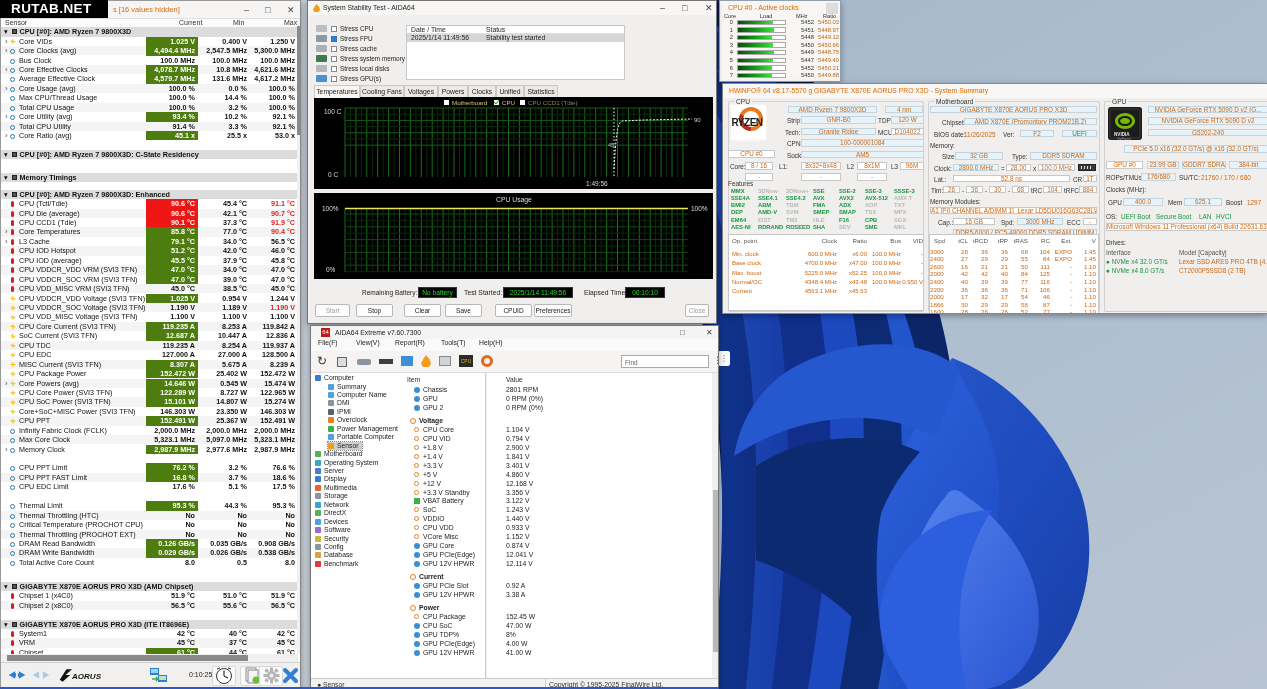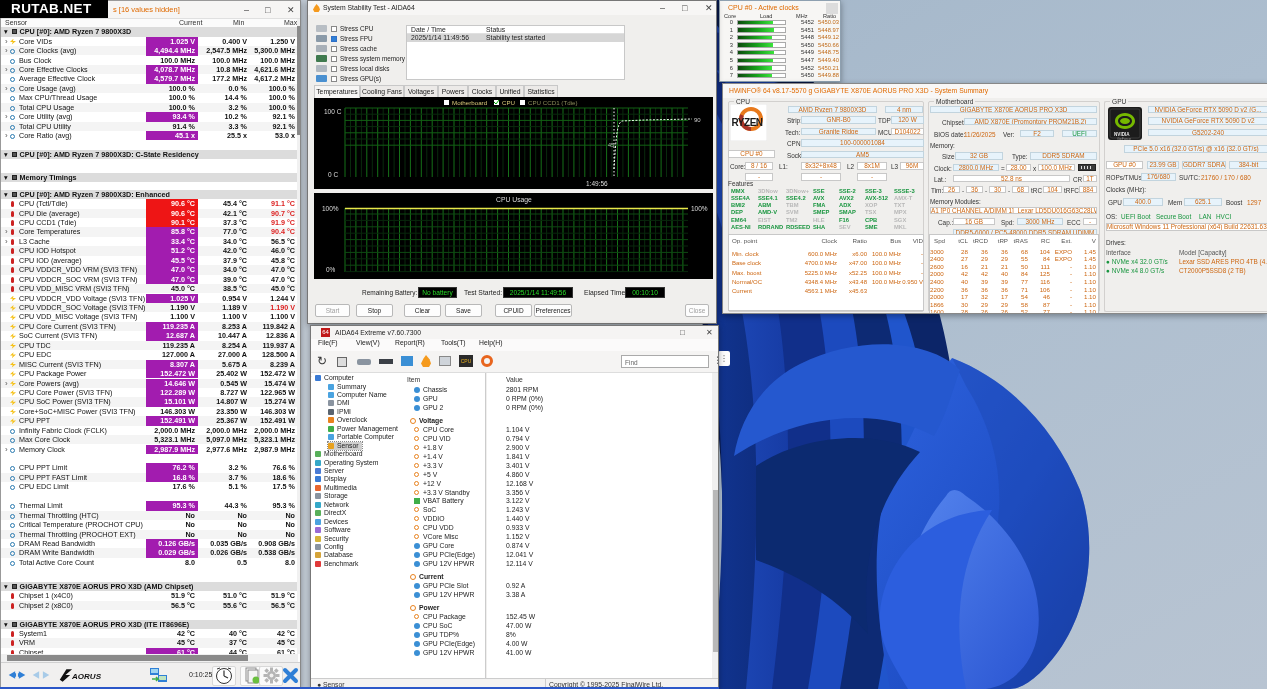--- a/index.html
+++ b/index.html
@@ -13,21 +13,21 @@
 .sg .sgi{display:inline-block;width:5px;height:5px;background:#555;border:1px solid #222;margin:0 3px 0 4px}
 .sr{position:absolute;left:0;width:297px;height:9.4px;font-size:7.2px;line-height:9.4px;color:#111;white-space:nowrap}
 .sr.alt{background:#f4f4f4}
 .sr .ar{display:inline-block;width:8px;padding-left:4px;color:#555;font-size:8px}
 .sr .lb{position:absolute;left:18px}
 .it,.iv,.ic{display:inline-block;width:5px;height:6px;vertical-align:-1px}
 .it{width:3px;background:#c22;border-radius:2px;margin:0 2px}
 .iv{background:#f6c21a;clip-path:polygon(60% 0,0 55%,45% 55%,30% 100%,100% 40%,50% 40%);margin:0 1px;width:6px}
 .ic{border:1.5px solid #2a7ab0;border-radius:50%;width:5px;height:5px;margin:0 1px}
 .cv{position:absolute;left:145px;width:52px;text-align:right;padding-right:3px;font-weight:bold}
-.ho{background:#a21caf;color:#fff}
+.ho{background:#4d7c0f;color:#fff}
 .hr{background:#ee1515;color:#fff}
 .mn{position:absolute;left:205px;width:41px;text-align:right;font-weight:bold}
 .mx{position:absolute;left:252px;width:42px;text-align:right;font-weight:bold}
 .mx.red{color:#d22}
 #sens .hsb{position:absolute;left:0;top:653px;width:297px;height:8px;background:#f0f0f0}
 #sens .hsbt{position:absolute;left:6px;top:654px;width:241px;height:6px;background:#8a8a8a}
 #sens .tool{position:absolute;left:0;top:661px;width:301px;height:26px;background:#f1f0ef;border-top:1px solid #d0d0d0}
 .tbtn{position:absolute;top:3px;height:20px;background:#fafafa;border:1px solid #d8d8d8;border-radius:2px}
 #rutab{position:absolute;left:0;top:0;width:108px;height:18px;background:#000;z-index:50}
 #rutab b{position:absolute;left:11px;top:1px;font-size:13.5px;color:#fff;letter-spacing:.4px}
@@ -162,35 +162,35 @@
       <span style="position:absolute;left:4px">Sensor</span>
       <span style="position:absolute;left:178px">Current</span>
       <span style="position:absolute;left:232px">Min</span>
       <span style="position:absolute;left:283px">Max</span>
     </div>
 <div class="sg" style="top:26.2px">▾<span class="sgi"></span><b>CPU [#0]: AMD Ryzen 7 9800X3D</b></div>
 <div class="sr" style="top:35.6px"><span class="ar">›</span><span class="iv"></span><span class="lb">Core VIDs</span><span class="cv ho">1.025 V</span><span class="mn">0.400 V</span><span class="mx">1.250 V</span></div>
 <div class="sr alt" style="top:45.1px"><span class="ar">›</span><span class="ic"></span><span class="lb">Core Clocks (avg)</span><span class="cv ho">4,494.4 MHz</span><span class="mn">2,547.5 MHz</span><span class="mx">5,300.0 MHz</span></div>
 <div class="sr" style="top:54.5px"><span class="ar"></span><span class="ic"></span><span class="lb">Bus Clock</span><span class="cv">100.0 MHz</span><span class="mn">100.0 MHz</span><span class="mx">100.0 MHz</span></div>
 <div class="sr alt" style="top:64.0px"><span class="ar">›</span><span class="ic"></span><span class="lb">Core Effective Clocks</span><span class="cv ho">4,078.7 MHz</span><span class="mn">10.8 MHz</span><span class="mx">4,621.6 MHz</span></div>
-<div class="sr" style="top:73.4px"><span class="ar"></span><span class="ic"></span><span class="lb">Average Effective Clock</span><span class="cv ho">4,579.7 MHz</span><span class="mn">177.2 MHz</span><span class="mx">4,617.2 MHz</span></div>
+<div class="sr" style="top:73.4px"><span class="ar"></span><span class="ic"></span><span class="lb">Average Effective Clock</span><span class="cv ho">4,579.7 MHz</span><span class="mn">131.6 MHz</span><span class="mx">4,617.2 MHz</span></div>
 <div class="sr alt" style="top:82.8px"><span class="ar">›</span><span class="ic"></span><span class="lb">Core Usage (avg)</span><span class="cv">100.0 %</span><span class="mn">0.0 %</span><span class="mx">100.0 %</span></div>
 <div class="sr" style="top:92.3px"><span class="ar"></span><span class="ic"></span><span class="lb">Max CPU/Thread Usage</span><span class="cv">100.0 %</span><span class="mn">14.4 %</span><span class="mx">100.0 %</span></div>
 <div class="sr alt" style="top:101.7px"><span class="ar"></span><span class="ic"></span><span class="lb">Total CPU Usage</span><span class="cv">100.0 %</span><span class="mn">3.2 %</span><span class="mx">100.0 %</span></div>
 <div class="sr" style="top:111.2px"><span class="ar">›</span><span class="ic"></span><span class="lb">Core Utility (avg)</span><span class="cv ho">93.4 %</span><span class="mn">10.2 %</span><span class="mx">92.1 %</span></div>
 <div class="sr alt" style="top:120.6px"><span class="ar"></span><span class="ic"></span><span class="lb">Total CPU Utility</span><span class="cv">91.4 %</span><span class="mn">3.3 %</span><span class="mx">92.1 %</span></div>
 <div class="sr" style="top:130.0px"><span class="ar">›</span><span class="ic"></span><span class="lb">Core Ratio (avg)</span><span class="cv ho">45.1 x</span><span class="mn">25.5 x</span><span class="mx">53.0 x</span></div>
 <div class="sg" style="top:148.9px">▾<span class="sgi"></span><b>CPU [#0]: AMD Ryzen 7 9800X3D: C-State Residency</b></div>
 <div class="sg" style="top:171.8px">▾<span class="sgi"></span><b>Memory Timings</b></div>
 <div class="sg" style="top:188.7px">▾<span class="sgi"></span><b>CPU [#0]: AMD Ryzen 7 9800X3D: Enhanced</b></div>
 <div class="sr" style="top:198.1px"><span class="ar"></span><span class="it"></span><span class="lb">CPU (Tctl/Tdie)</span><span class="cv hr">90.6 °C</span><span class="mn">45.4 °C</span><span class="mx red">91.1 °C</span></div>
 <div class="sr alt" style="top:207.6px"><span class="ar"></span><span class="it"></span><span class="lb">CPU Die (average)</span><span class="cv hr">90.6 °C</span><span class="mn">42.1 °C</span><span class="mx red">90.7 °C</span></div>
 <div class="sr" style="top:217.0px"><span class="ar"></span><span class="it"></span><span class="lb">CPU CCD1 (Tdie)</span><span class="cv hr">90.1 °C</span><span class="mn">37.3 °C</span><span class="mx red">91.9 °C</span></div>
 <div class="sr alt" style="top:226.4px"><span class="ar">›</span><span class="it"></span><span class="lb">Core Temperatures</span><span class="cv ho">85.8 °C</span><span class="mn">77.0 °C</span><span class="mx red">90.4 °C</span></div>
-<div class="sr" style="top:235.9px"><span class="ar">›</span><span class="it"></span><span class="lb">L3 Cache</span><span class="cv ho">33.4 °C</span><span class="mn">34.0 °C</span><span class="mx">56.5 °C</span></div>
+<div class="sr" style="top:235.9px"><span class="ar">›</span><span class="it"></span><span class="lb">L3 Cache</span><span class="cv ho">79.1 °C</span><span class="mn">34.0 °C</span><span class="mx">56.5 °C</span></div>
 <div class="sr alt" style="top:245.3px"><span class="ar"></span><span class="it"></span><span class="lb">CPU IOD Hotspot</span><span class="cv ho">51.2 °C</span><span class="mn">42.0 °C</span><span class="mx">46.0 °C</span></div>
 <div class="sr" style="top:254.8px"><span class="ar"></span><span class="it"></span><span class="lb">CPU IOD (average)</span><span class="cv ho">45.5 °C</span><span class="mn">37.9 °C</span><span class="mx">45.8 °C</span></div>
 <div class="sr alt" style="top:264.2px"><span class="ar"></span><span class="it"></span><span class="lb">CPU VDDCR_VDD VRM (SVI3 TFN)</span><span class="cv ho">47.0 °C</span><span class="mn">34.0 °C</span><span class="mx">47.0 °C</span></div>
 <div class="sr" style="top:273.6px"><span class="ar"></span><span class="it"></span><span class="lb">CPU VDDCR_SOC VRM (SVI3 TFN)</span><span class="cv ho">47.0 °C</span><span class="mn">39.0 °C</span><span class="mx">47.0 °C</span></div>
 <div class="sr alt" style="top:283.1px"><span class="ar"></span><span class="it"></span><span class="lb">CPU VDD_MISC VRM (SVI3 TFN)</span><span class="cv">45.0 °C</span><span class="mn">38.5 °C</span><span class="mx">45.0 °C</span></div>
 <div class="sr" style="top:292.5px"><span class="ar"></span><span class="iv"></span><span class="lb">CPU VDDCR_VDD Voltage (SVI3 TFN)</span><span class="cv ho">1.025 V</span><span class="mn">0.954 V</span><span class="mx">1.244 V</span></div>
 <div class="sr alt" style="top:302.0px"><span class="ar"></span><span class="iv"></span><span class="lb">CPU VDDCR_SOC Voltage (SVI3 TFN)</span><span class="cv">1.190 V</span><span class="mn">1.189 V</span><span class="mx red">1.190 V</span></div>
 <div class="sr" style="top:311.4px"><span class="ar"></span><span class="iv"></span><span class="lb">CPU VDD_MISC Voltage (SVI3 TFN)</span><span class="cv">1.100 V</span><span class="mn">1.100 V</span><span class="mx">1.100 V</span></div>
 <div class="sr alt" style="top:320.8px"><span class="ar"></span><span class="iv"></span><span class="lb">CPU Core Current (SVI3 TFN)</span><span class="cv ho">119.235 A</span><span class="mn">8.253 A</span><span class="mx">119.842 A</span></div>
 <div class="sr" style="top:330.3px"><span class="ar"></span><span class="iv"></span><span class="lb">SoC Current (SVI3 TFN)</span><span class="cv ho">12.687 A</span><span class="mn">10.447 A</span><span class="mx">12.836 A</span></div>

